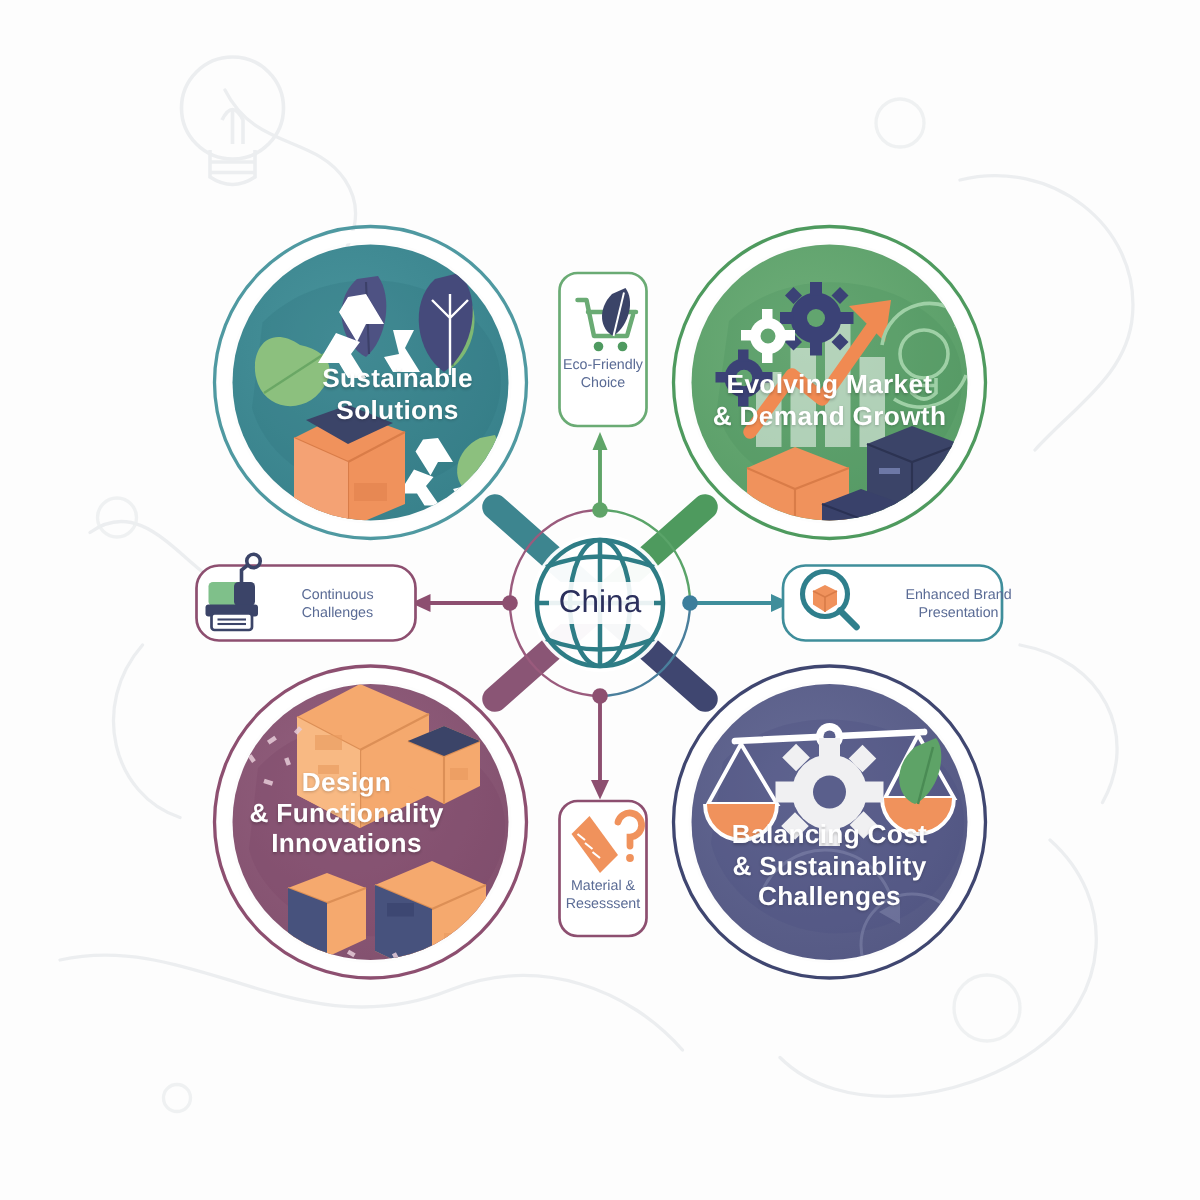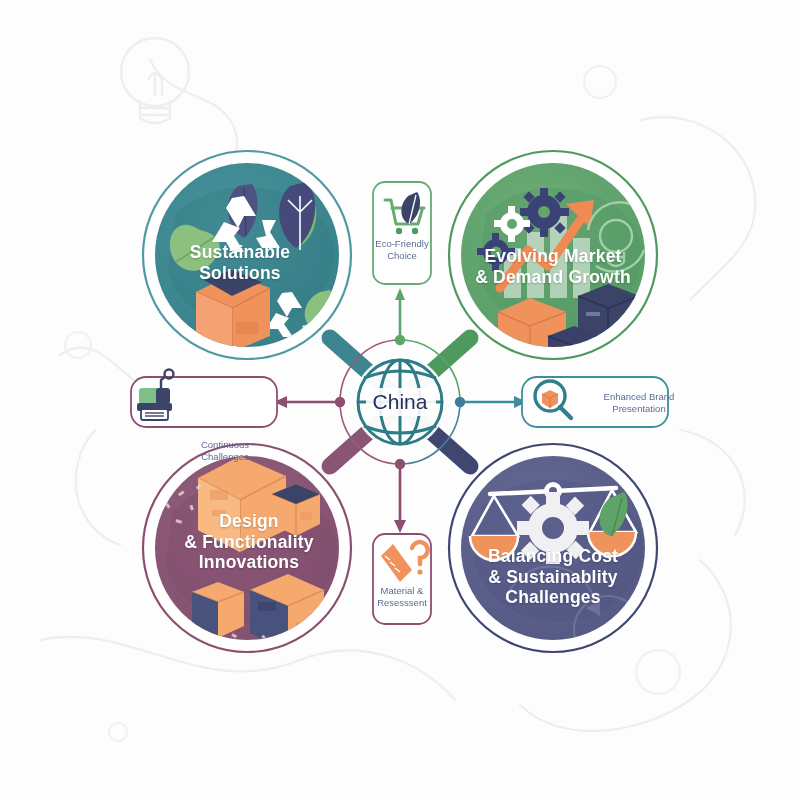--- a/index.html
+++ b/index.html
@@ -457,31 +457,31 @@
         <line x1="145" y1="413" x2="164" y2="413" stroke="#3b4468" stroke-width="1.4"></line>
         <line x1="145" y1="416" x2="164" y2="416" stroke="#3b4468" stroke-width="1.4"></line>
         <path d="M161 388 L161 380 L166 376" stroke="#3b4468" stroke-width="2.4" fill="none"></path>
         <circle cx="169" cy="374" r="4.5" fill="none" stroke="#3b4468" stroke-width="2.4"></circle>
       </g>
     </g>
   </svg>
 
   <div class="center-label" style="left:340px; top:390px;">China</div>
 
-  <div class="lbl lbl-node" style="left:140px; top:242px; width:200px;">
+  <div class="lbl lbl-node" style="left:165px; top:242px; width:200px;">
     <div>Sustainable</div>
     <div>Solutions</div>
   </div>
 
   <div class="lbl lbl-node" style="left:448px; top:246px; width:210px;">
     <div>Evolving Market</div>
     <div>&amp; Demand Growth</div>
   </div>
 
-  <div class="lbl lbl-node" style="left:144px; top:511px; width:210px;text-align:center;">
+  <div class="lbl lbl-node" style="left:126px; top:511px; width:210px;text-align:center;">
     <div>Design</div>
     <div>&amp; Functionality</div>
     <div>Innovations</div>
   </div>
 
   <div class="lbl lbl-node" style="left:448px; top:546px; width:210px;">
     <div>Balancing Cost</div>
     <div>&amp; Sustainablity</div>
     <div>Challenges</div>
   </div>
@@ -489,21 +489,21 @@
   <div class="chip-text" style="left:371px; top:238px; width:62px;">
     <div>Eco-Friendly</div>
     <div>Choice</div>
   </div>
 
   <div class="chip-text" style="left:594px; top:391px; width:90px;">
     <div>Enhanced Brand</div>
     <div>Presentation</div>
   </div>
 
-  <div class="chip-text" style="left:180px; top:391px; width:90px;margin-top:48px;">
+  <div class="chip-text" style="left:180px; top:391px; width:90px;">
     <div>Continuous</div>
     <div>Challenges</div>
   </div>
 
   <div class="chip-text" style="left:371px; top:585px; width:62px;text-align:center;">
     <div>Material &amp;</div>
     <div>Resesssent</div>
   </div>
 
 </div>

